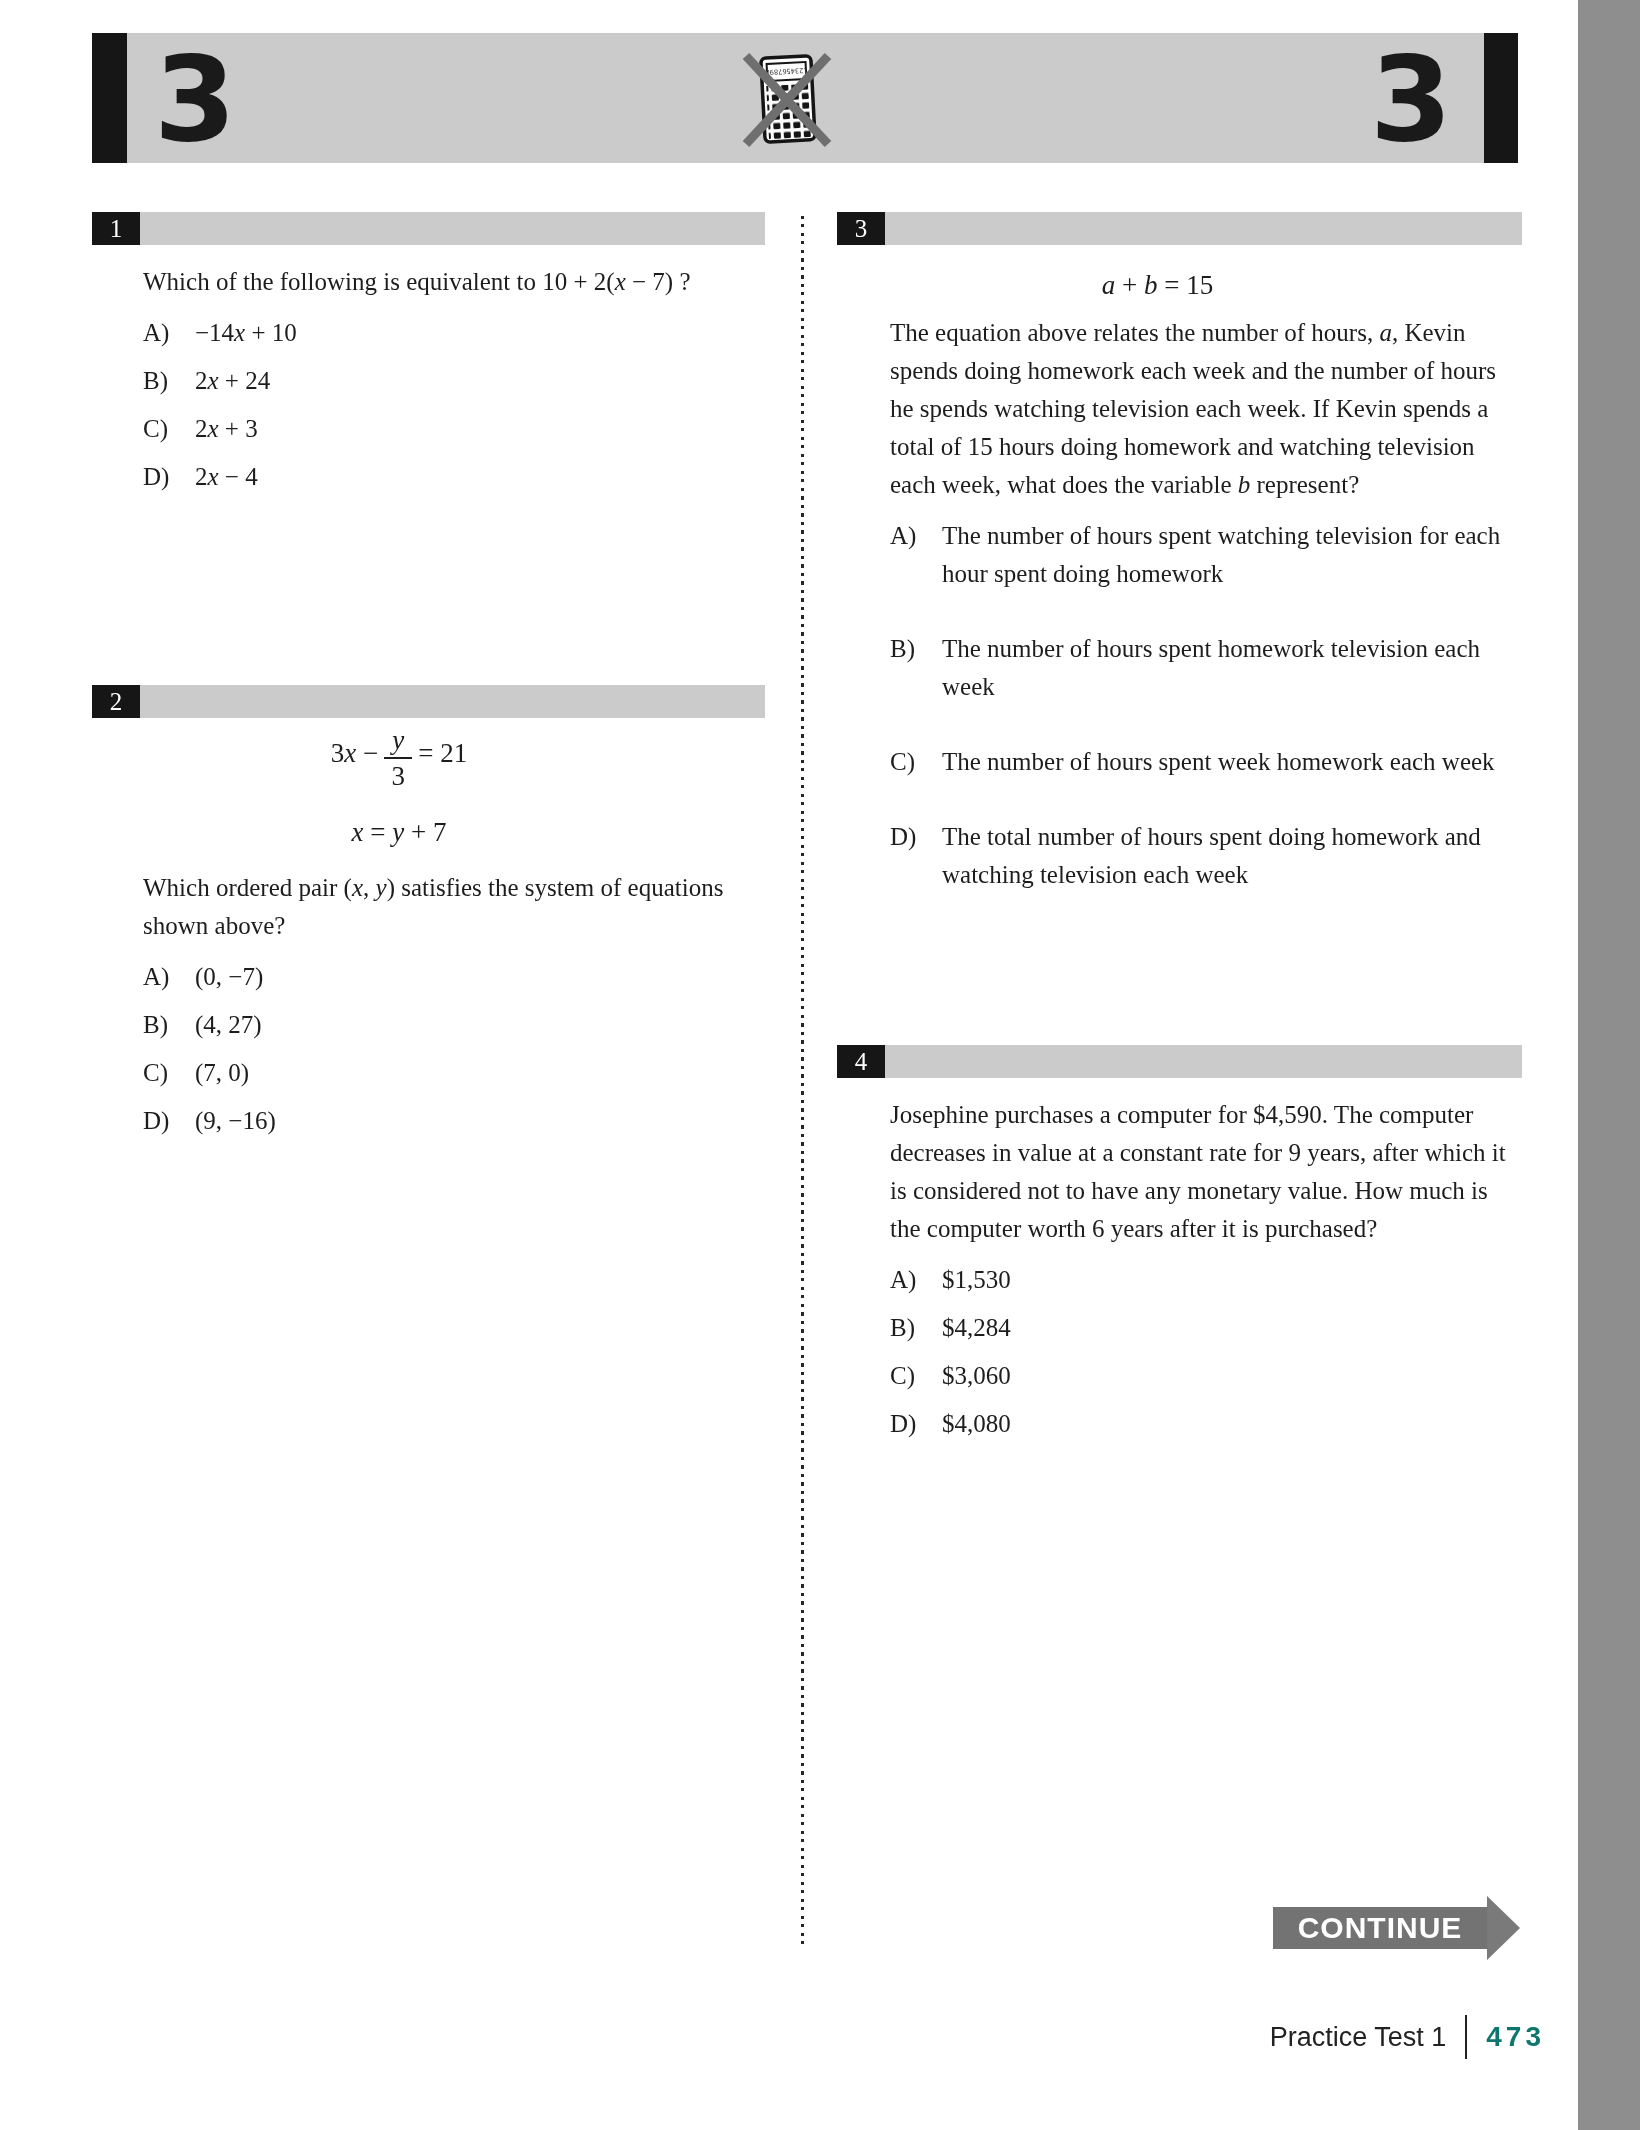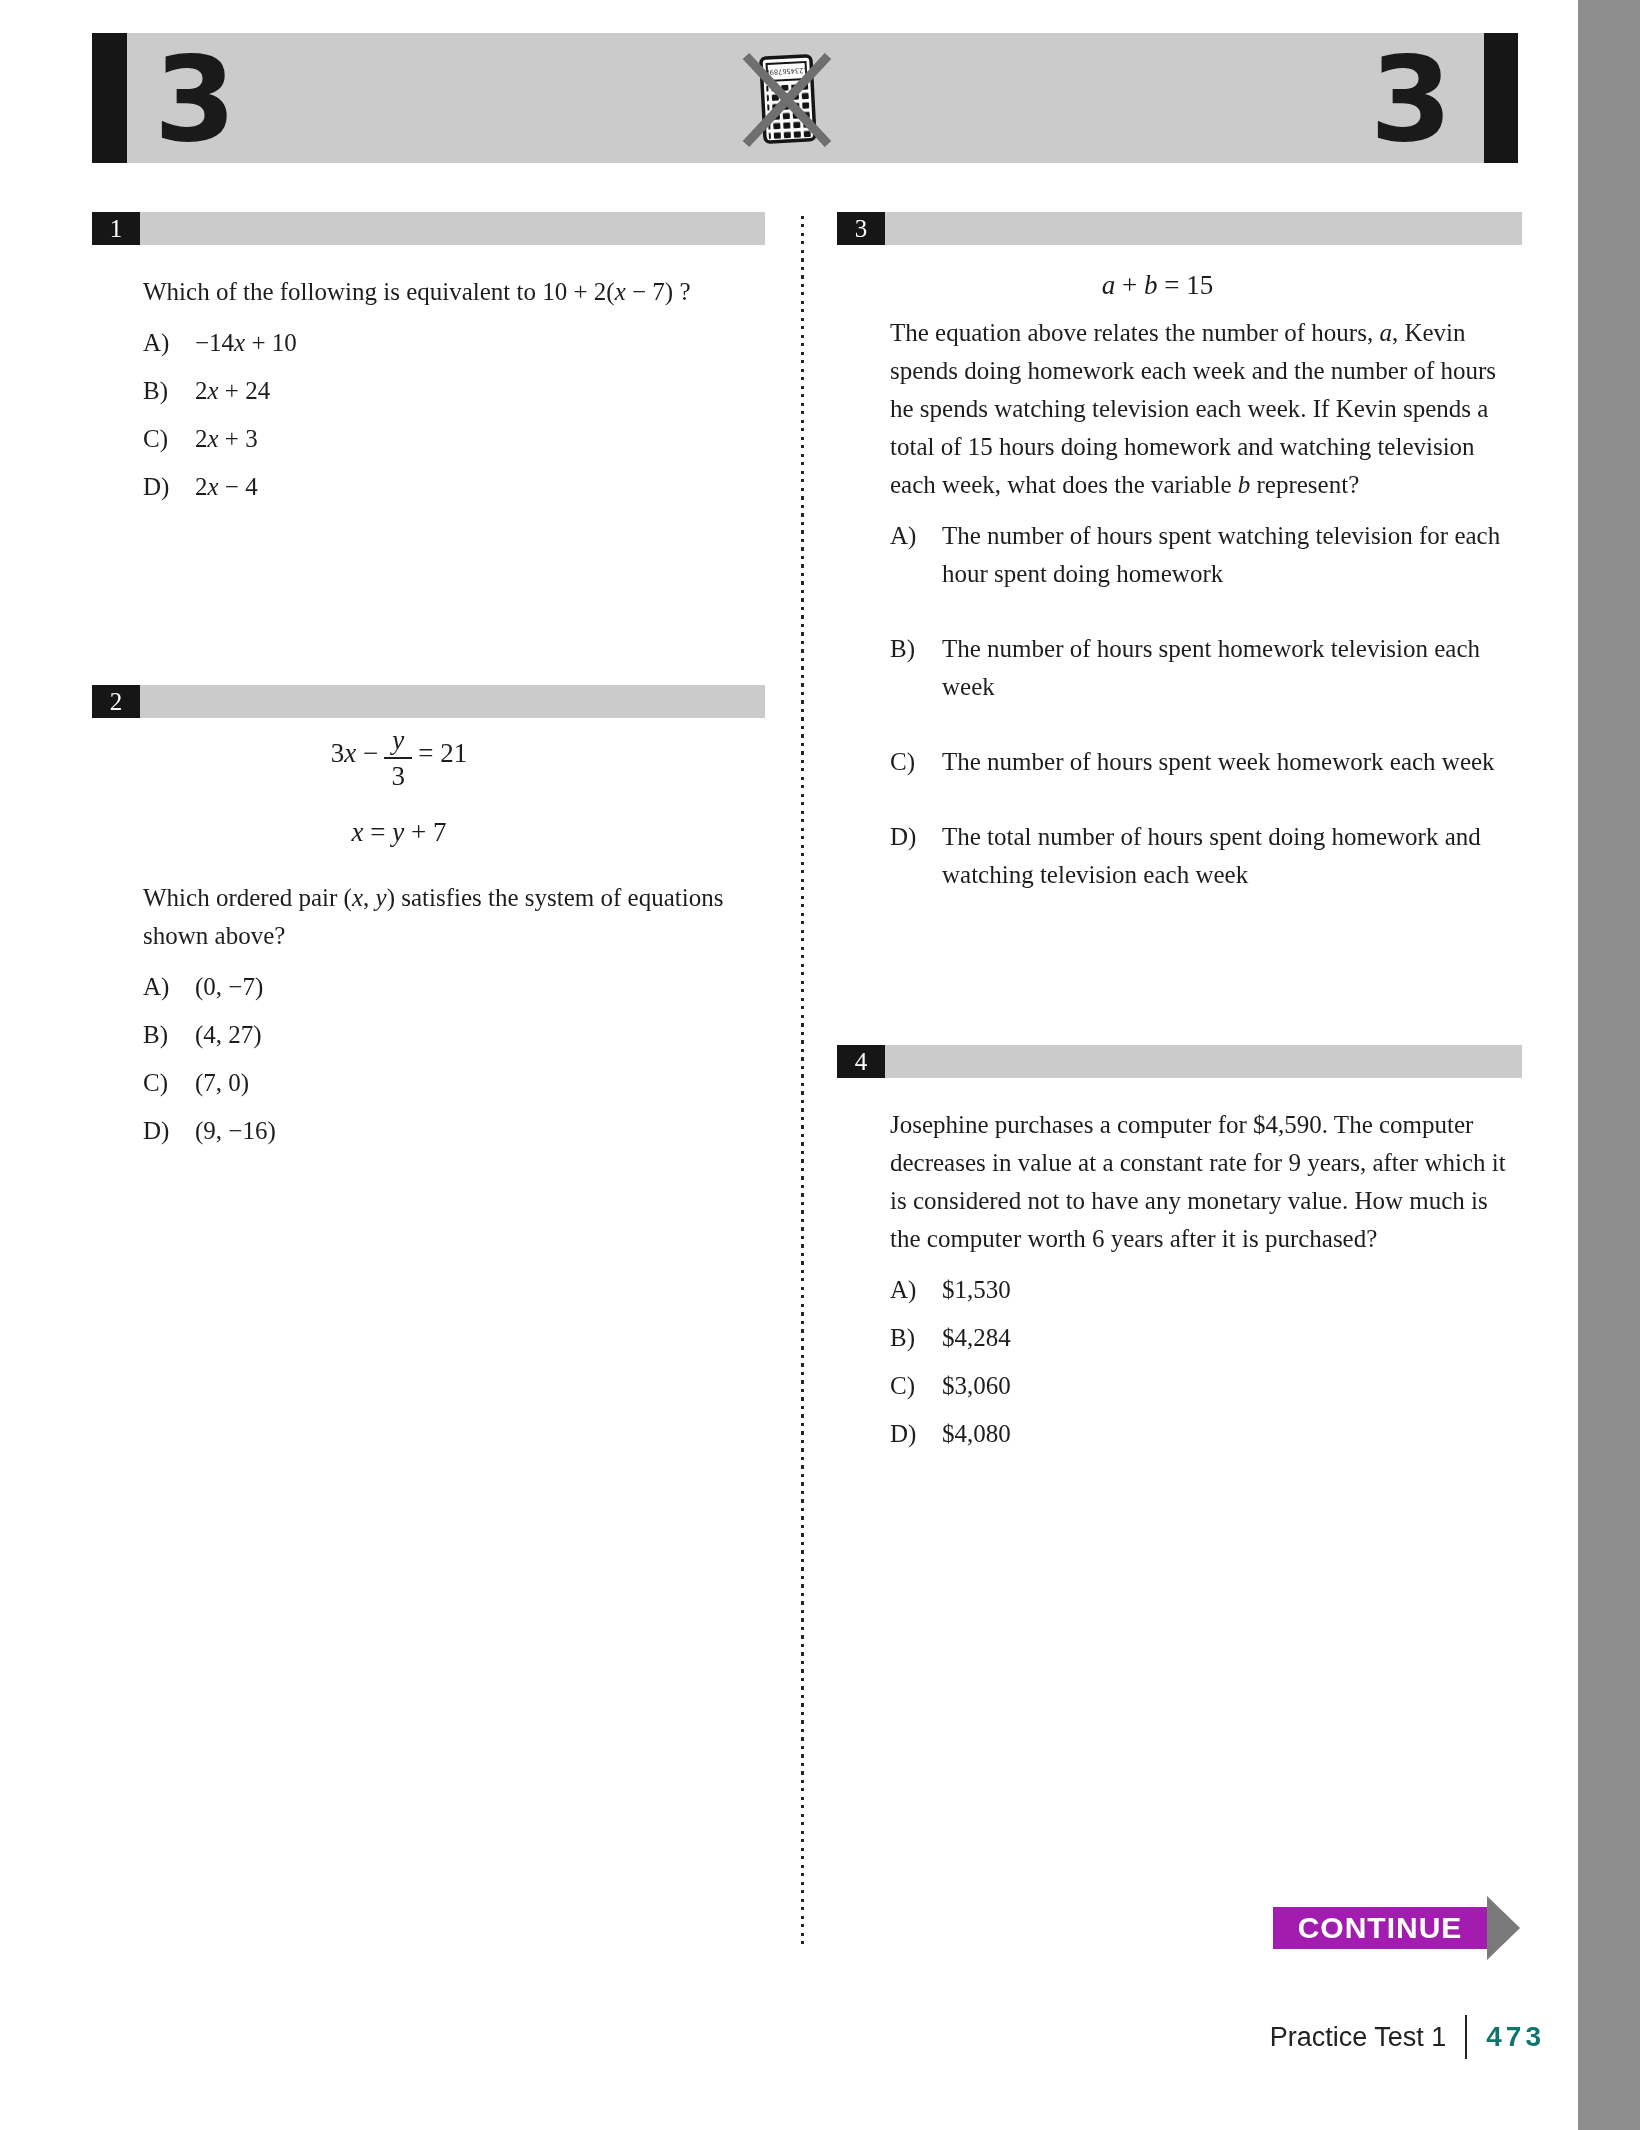--- a/index.html
+++ b/index.html
@@ -28,41 +28,41 @@
   .question{position:absolute;}
   .q1{left:92px;top:212px;width:673px;}
   .q2{left:92px;top:685px;width:673px;}
   .q3{left:837px;top:212px;width:685px;}
   .q4{left:837px;top:1045px;width:685px;}
   .qbar{height:33px;background:#cbcbcb;}
   .qnum{width:48px;height:33px;background:#161616;color:#ffffff;font-size:25px;
         display:flex;align-items:center;justify-content:center;}
   .qbody{margin-left:51px;padding-right:8px;font-size:25px;line-height:38px;}
   .q3 .qbody,.q4 .qbody{margin-left:53px;}
-  .prompt{margin:28px 0 0 0;}
+  .prompt{margin:18px 0 0 0;}
   .q3 .prompt{margin-top:10px;}
   .options{margin-top:13px;}
   .option{display:flex;margin-bottom:10px;}
   .q3 .option{margin-bottom:37px;}
   .option .letter{flex:0 0 52px;}
   .option .value{flex:1;}
 
   
   .equations{width:512px;text-align:center;margin-top:8px;}
   .equation-line{width:535px;text-align:center;margin-top:21px;font-size:27px;line-height:38px;}
   .eq{font-size:27px;}
   .eq-frac{line-height:1;}
   .eq2{margin-top:22px;}
   .frac{display:inline-block;vertical-align:-0.85em;text-align:center;line-height:1.05;margin:0 6px;}
   .frac .num{display:block;padding:0 8px 3px 8px;border-bottom:2.5px solid #1d1d1d;}
   .frac .den{display:block;padding-top:3px;}
 
   
   .continue{position:absolute;left:1273px;top:1896px;width:247px;height:64px;}
-  .continue-body{position:absolute;left:0;top:11px;width:214px;height:42px;background:#a21caf;
+  .continue-body{position:absolute;left:0;top:11px;width:214px;height:42px;background:#737373;
      color:#ffffff;font-family:"Liberation Sans",sans-serif;font-weight:bold;font-size:30px;
      letter-spacing:1px;display:flex;align-items:center;justify-content:center;}
   .continue-head{position:absolute;left:214px;top:0;width:0;height:0;
      border-top:32px solid transparent;border-bottom:32px solid transparent;border-left:33px solid #7a7a7a;}
 
   
   .footer{position:absolute;top:2012px;left:1100px;width:445px;height:50px;display:flex;
      align-items:center;justify-content:flex-end;font-family:"Liberation Sans",sans-serif;}
   .ft-label{font-size:27px;color:#222222;}
   .ft-sep{width:2px;height:44px;background:#222222;margin:0 19px;}

